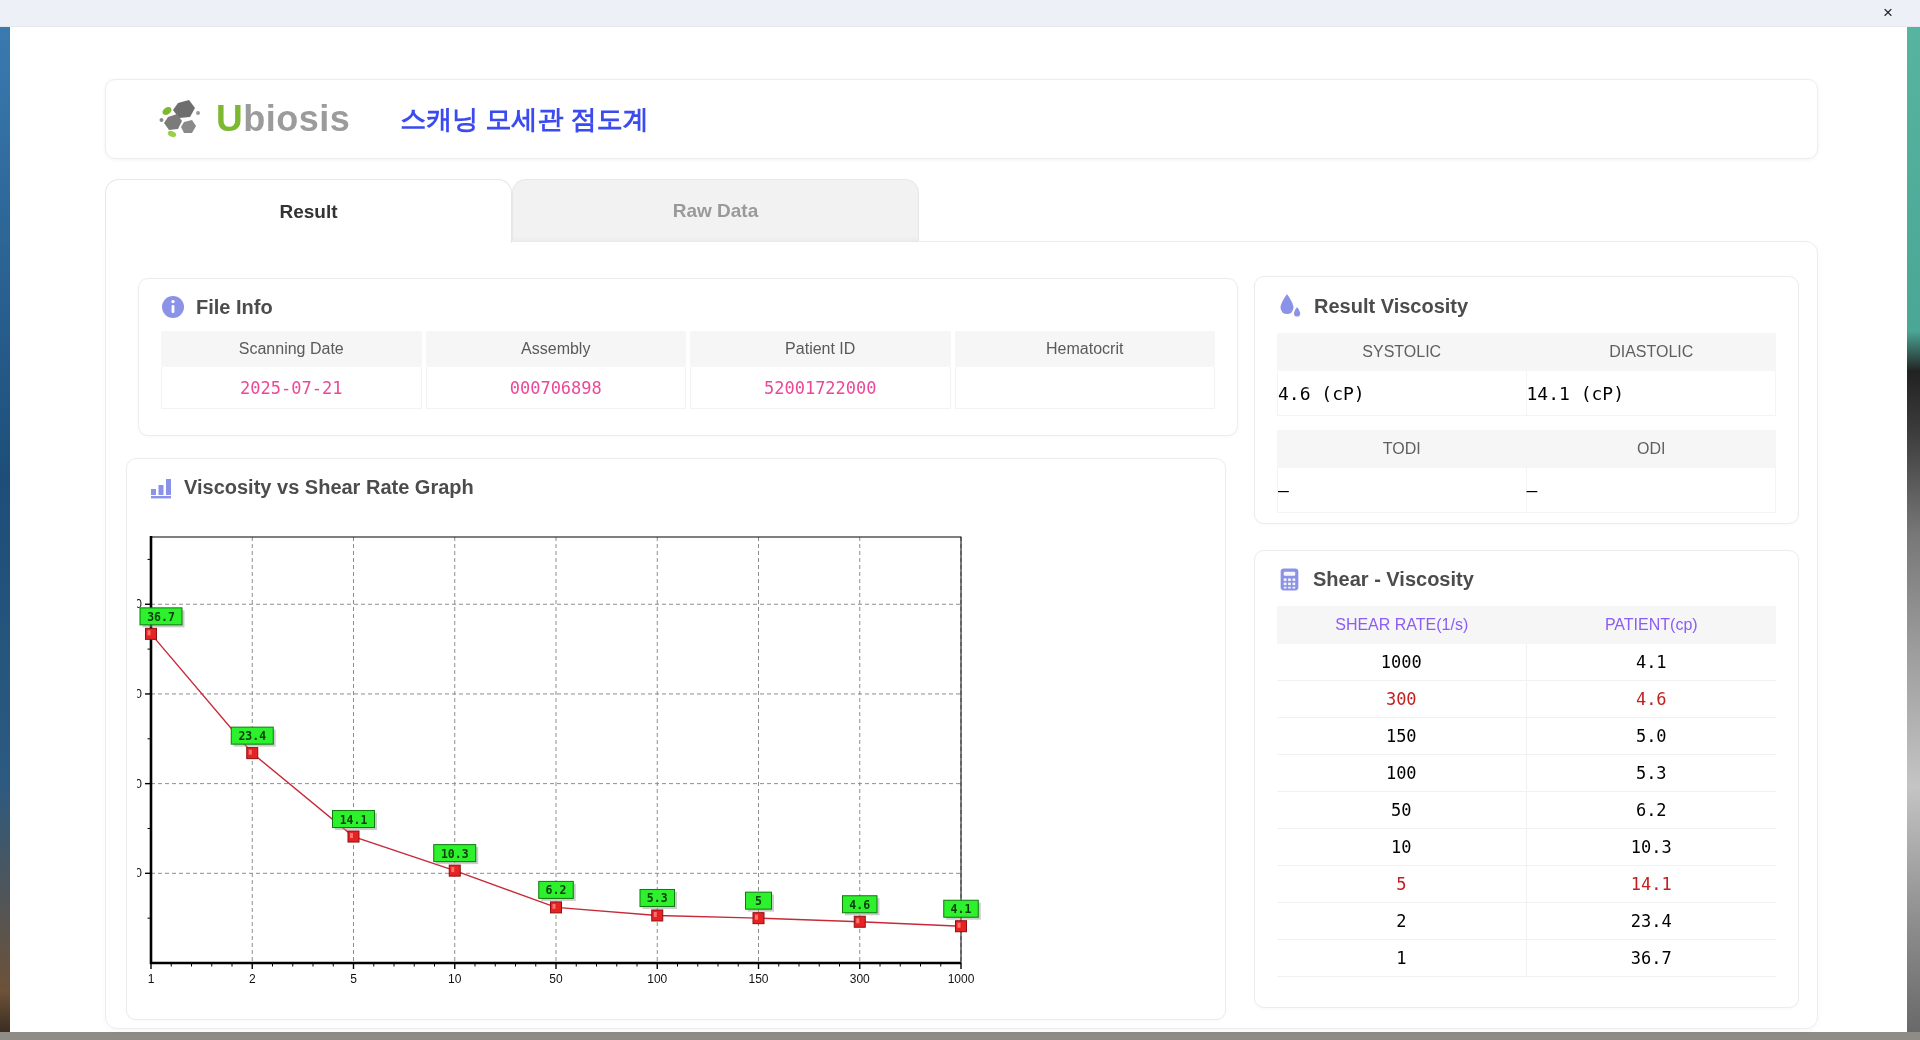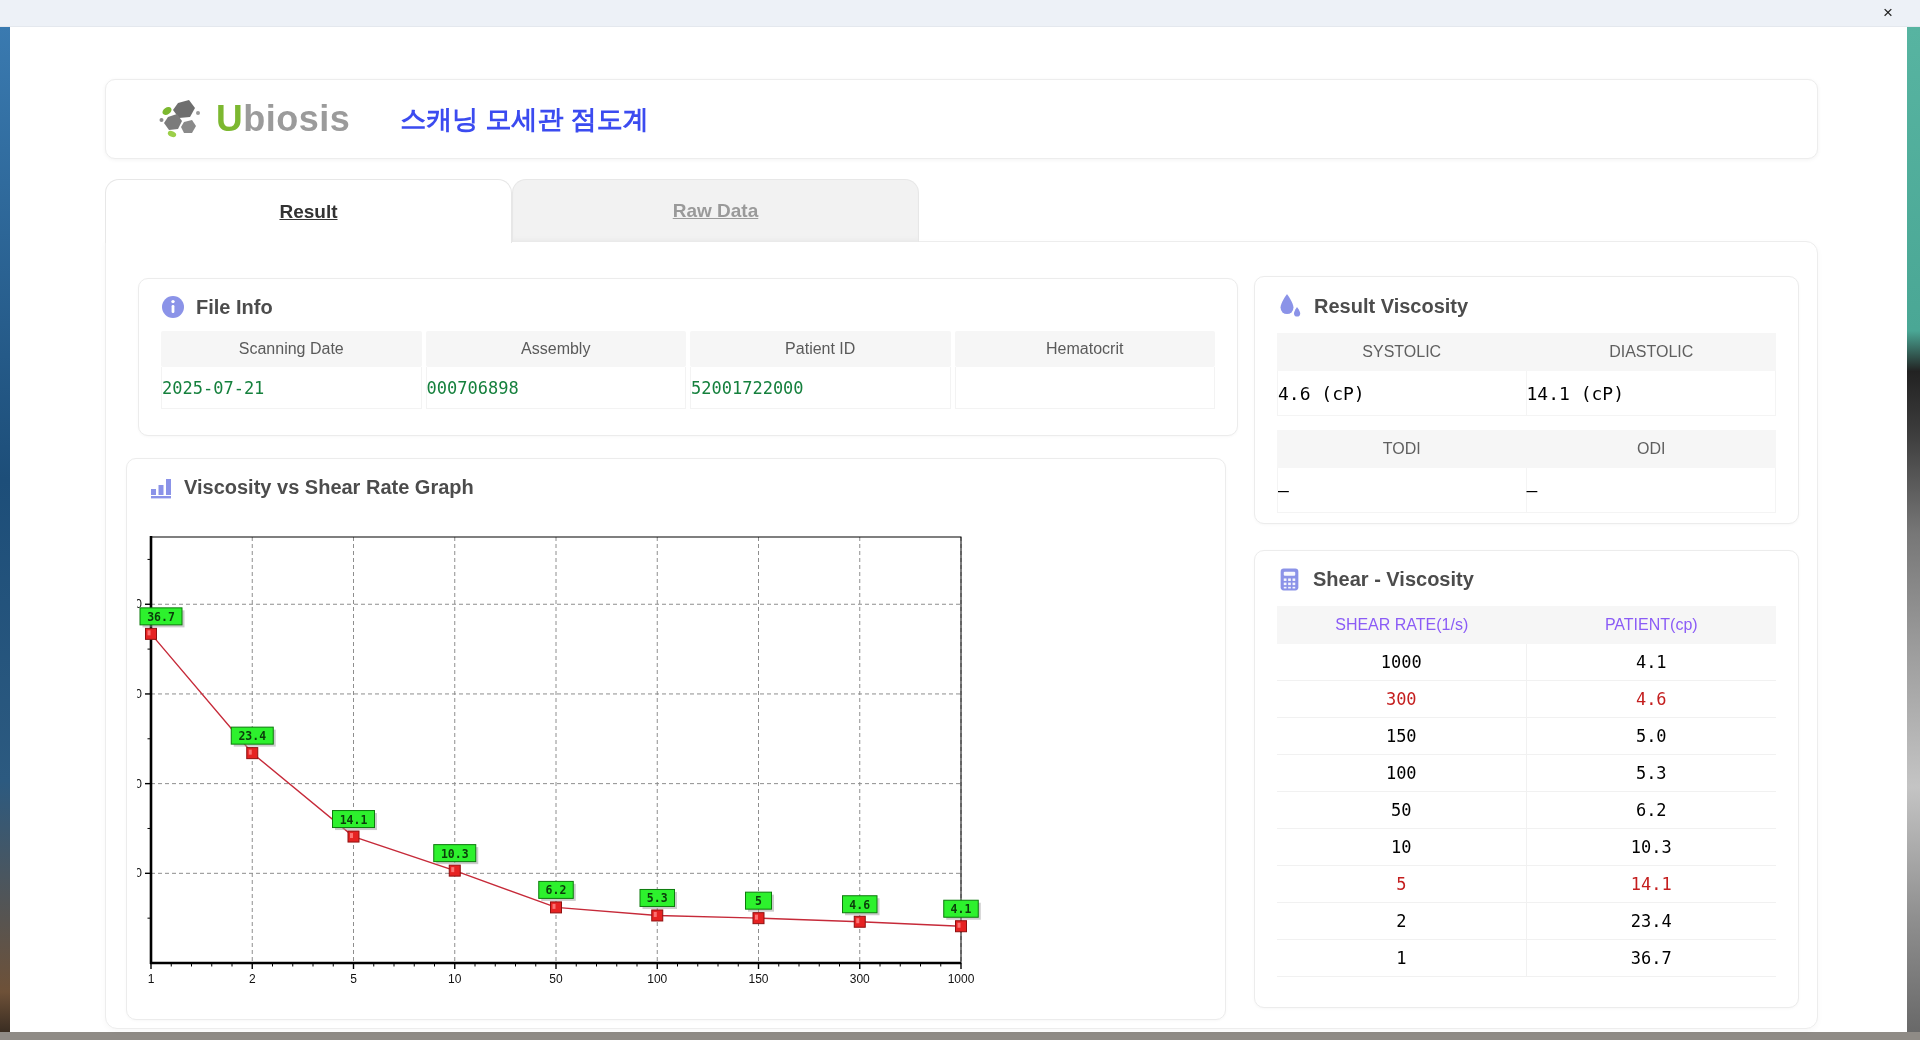--- a/index.html
+++ b/index.html
@@ -26,21 +26,21 @@
   .logo-wrap { display:flex; align-items:center; gap:6px; }
   .logo-u { font-size:37px; font-weight:700; color:#7cb830; letter-spacing:.5px; }
   .logo-rest { font-size:36px; font-weight:600; color:#9b9b9b; letter-spacing:.5px; }
   .app-title { margin-left:50px; color:#3b4bf0; font-size:26px; font-weight:700; }
 
   
   .tabs { position:absolute; left:95px; top:152px; display:flex; z-index:3; }
   .tab { width:407px; height:63px; display:flex; align-items:center; justify-content:center;
     font-size:19px; font-weight:700; border:1px solid #e7e7e7; border-bottom:none;
     border-radius:14px 14px 0 0; background:#f2f2f2; color:#9a9a9a;
-    box-shadow:inset 0 -5px 7px -5px rgba(0,0,0,.07);text-decoration:underline; }
+    box-shadow:inset 0 -5px 7px -5px rgba(0,0,0,.07); }
   .tab.active { background:#fff; color:#333; height:64px; margin-bottom:-1px;
     box-shadow:none; position:relative; z-index:4; }
 
   
   .content { position:absolute; left:95px; top:214px; width:1713px; height:788px;
     background:#fff; border:1px solid #ededed; border-radius:0 12px 12px 12px;
     box-shadow:0 2px 6px rgba(0,0,0,.03); }
 
   .panel { position:absolute; background:#fff; border:1px solid #ececec; border-radius:10px;
     box-shadow:0 1px 3px rgba(0,0,0,.03); }
@@ -51,21 +51,21 @@
 
   .panel-title { display:flex; align-items:center; gap:11px; padding:16px 22px 10px;
     font-size:20px; font-weight:700; color:#4c4c4c; }
 
   .mono { font-family:"DejaVu Sans Mono", monospace; }
 
   
   .fi-grid { display:grid; grid-template-columns:repeat(4,1fr); gap:4px; padding:2px 22px 0; }
   .cell-h { background:#f6f6f6; height:36px; line-height:36px; text-align:center;
     color:#5a5a5a; font-size:16px; border-radius:2px; }
-  .cell-v { height:42px; line-height:42px; text-align:left; font-size:17px; color:#15803d;
+  .cell-v { height:42px; line-height:42px; text-align:center; font-size:17px; color:#ec4899;
     border:1px solid #f3f3f3; border-top:none; }
 
   
   .bv-table { margin:4px 22px 0; }
   .bv-table + .bv-table { margin-top:14px; }
   .bv-row { display:grid; grid-template-columns:1fr 1fr; }
   .bv-h { background:#f6f6f6; height:38px; line-height:38px; text-align:center;
     color:#5f5f5f; font-size:16px; }
   .bv-v { height:45px; line-height:45px; font-size:18px; color:#000;
     border:1px solid #f4f4f4; border-top:none; }

